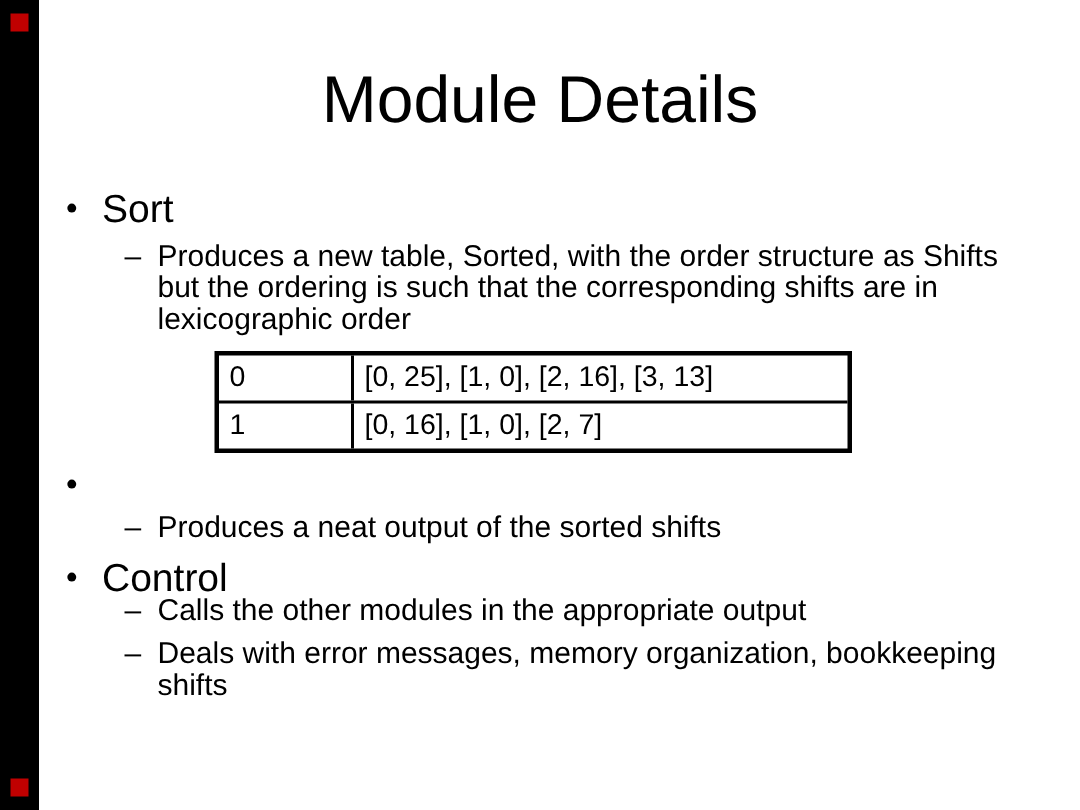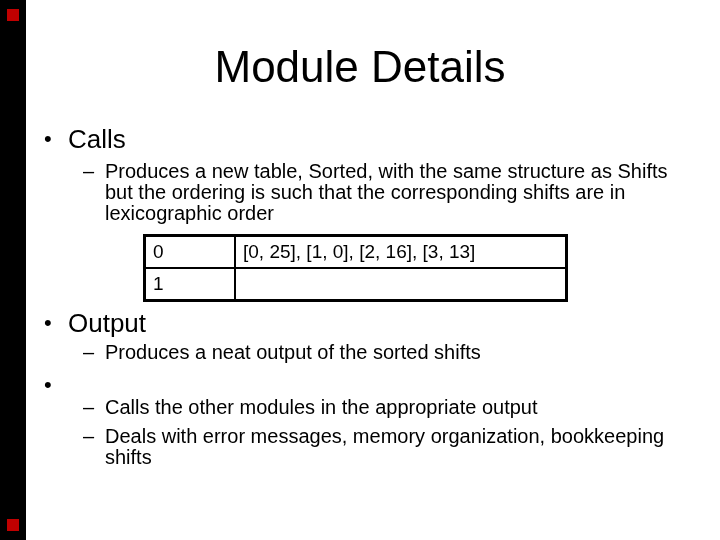--- a/index.html
+++ b/index.html
@@ -114,54 +114,55 @@
 
   <div class="filmstrip">
     <div class="redsq top"></div>
     <div class="redsq bot"></div>
   </div>
 
   <h1 class="title">Module Details</h1>
 
   <div class="l1 sort">
     <span class="bullet">•</span>
-    <span>Calls</span>
+    <span>Sort</span>
   </div>
   <div class="l2" style="top:161px">
     <span class="dash">–</span>
-    <span>Produces a new table, Sorted, with the same structure as Shifts</span>
+    <span>Produces a new table, Sorted, with the order structure as Shifts</span>
   </div>
   <div class="l2 cont" style="top:182px">
     <span>but the ordering is such that the corresponding shifts are in</span>
   </div>
   <div class="l2 cont" style="top:203px">
     <span>lexicographic order</span>
   </div>
 
   <div class="shift-table">
     <div class="trow first">
       <div class="tcell key">0</div>
       <div class="tcell val">[0, 25], [1, 0], [2, 16], [3, 13]</div>
     </div>
     <div class="trow">
       <div class="tcell key">1</div>
+      <div class="tcell val">[0, 16], [1, 0], [2, 7]</div>
     </div>
   </div>
 
   <div class="l1 output">
     <span class="bullet">•</span>
-    <span>Output</span>
   </div>
   <div class="l2" style="top:342px">
     <span class="dash">–</span>
     <span>Produces a neat output of the sorted shifts</span>
   </div>
 
   <div class="l1 control">
     <span class="bullet">•</span>
+    <span>Control</span>
   </div>
   <div class="l2" style="top:397px">
     <span class="dash">–</span>
     <span>Calls the other modules in the appropriate output</span>
   </div>
   <div class="l2" style="top:426px">
     <span class="dash">–</span>
     <span>Deals with error messages, memory organization, bookkeeping</span>
   </div>
   <div class="l2 cont" style="top:447px">

